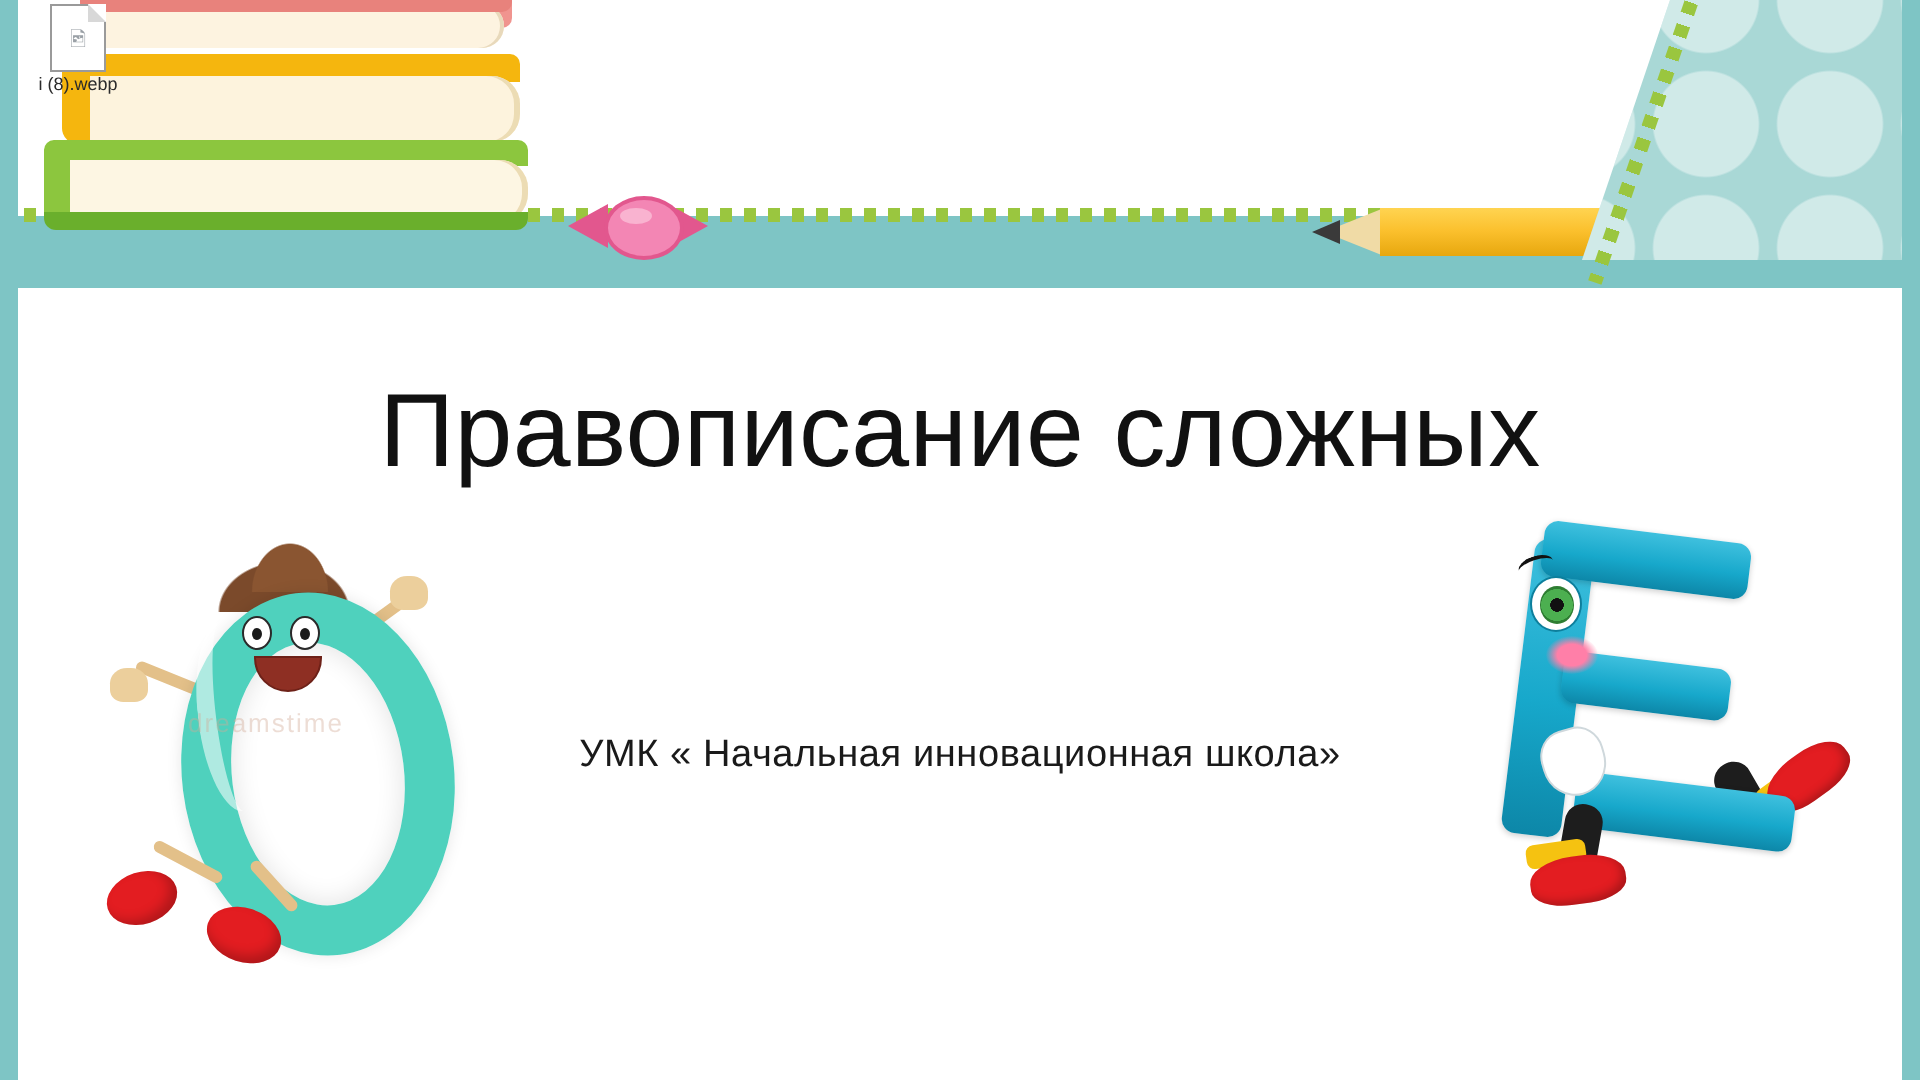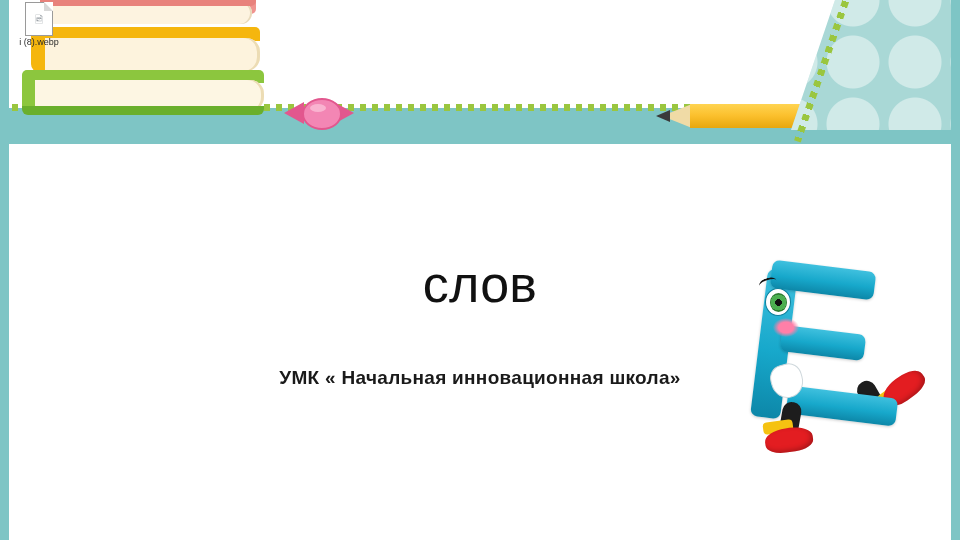--- a/index.html
+++ b/index.html
@@ -186,21 +186,21 @@
     font-weight: 300;
     color: #111111;
     letter-spacing: 0.2px;
   }
   .subtitle {
     position: absolute;
     left: 150px; top: 367px;
     width: 660px;
     text-align: center;
     font-size: 19px;
-    font-weight: 700;
+    font-weight: 400;
     color: #1a1a1a;
     letter-spacing: 0.3px;
   }
 
   
   .mascot-o { position: absolute; left: 45px; top: 258px; width: 175px; height: 225px; }
   .o-ring {
     position: absolute; left: 46px; top: 38px;
     width: 86px; height: 132px;
     border: 25px solid #4fd1bd;
@@ -402,26 +402,43 @@
     <div class="tri-panel">
       <div class="tri-pattern"></div>
     </div>
     <div class="tri-dash"></div>
   </div>
 
   <div class="frame-left"></div>
   <div class="frame-right"></div>
 
   <div class="title">
-    <br>
-    <span>слов</span>
+    <span>Правописание сложных</span><br>
   </div>
 
   <div class="subtitle">УМК « Начальная инновационная школа»</div>
 
+  <div class="mascot-o">
+    <div class="o-hair"></div>
+    <div class="o-hair2"></div>
+    <div class="o-arm-l"></div>
+    <div class="o-hand-l"></div>
+    <div class="o-arm-r"></div>
+    <div class="o-hand-r"></div>
+    <div class="o-ring"></div>
+    <div class="o-ring-hl"></div>
+    <div class="o-eye-l"></div>
+    <div class="o-eye-r"></div>
+    <div class="o-mouth"></div>
+    <div class="o-leg-l"></div>
+    <div class="o-leg-r"></div>
+    <div class="o-shoe-l"></div>
+    <div class="o-shoe-r"></div>
+    <div class="o-watermark">dreamstime</div>
+  </div>
 
   <div class="mascot-e">
     <div class="e-limb e-limb-leg-r"></div>
     <div class="e-sole e-sole-r"></div>
     <div class="e-shoe e-shoe-r"></div>
     <div class="e-limb e-limb-arm"></div>
     <div class="e-bar e-spine"></div>
     <div class="e-bar e-top"></div>
     <div class="e-bar e-mid"></div>
     <div class="e-bar e-bot"></div>

